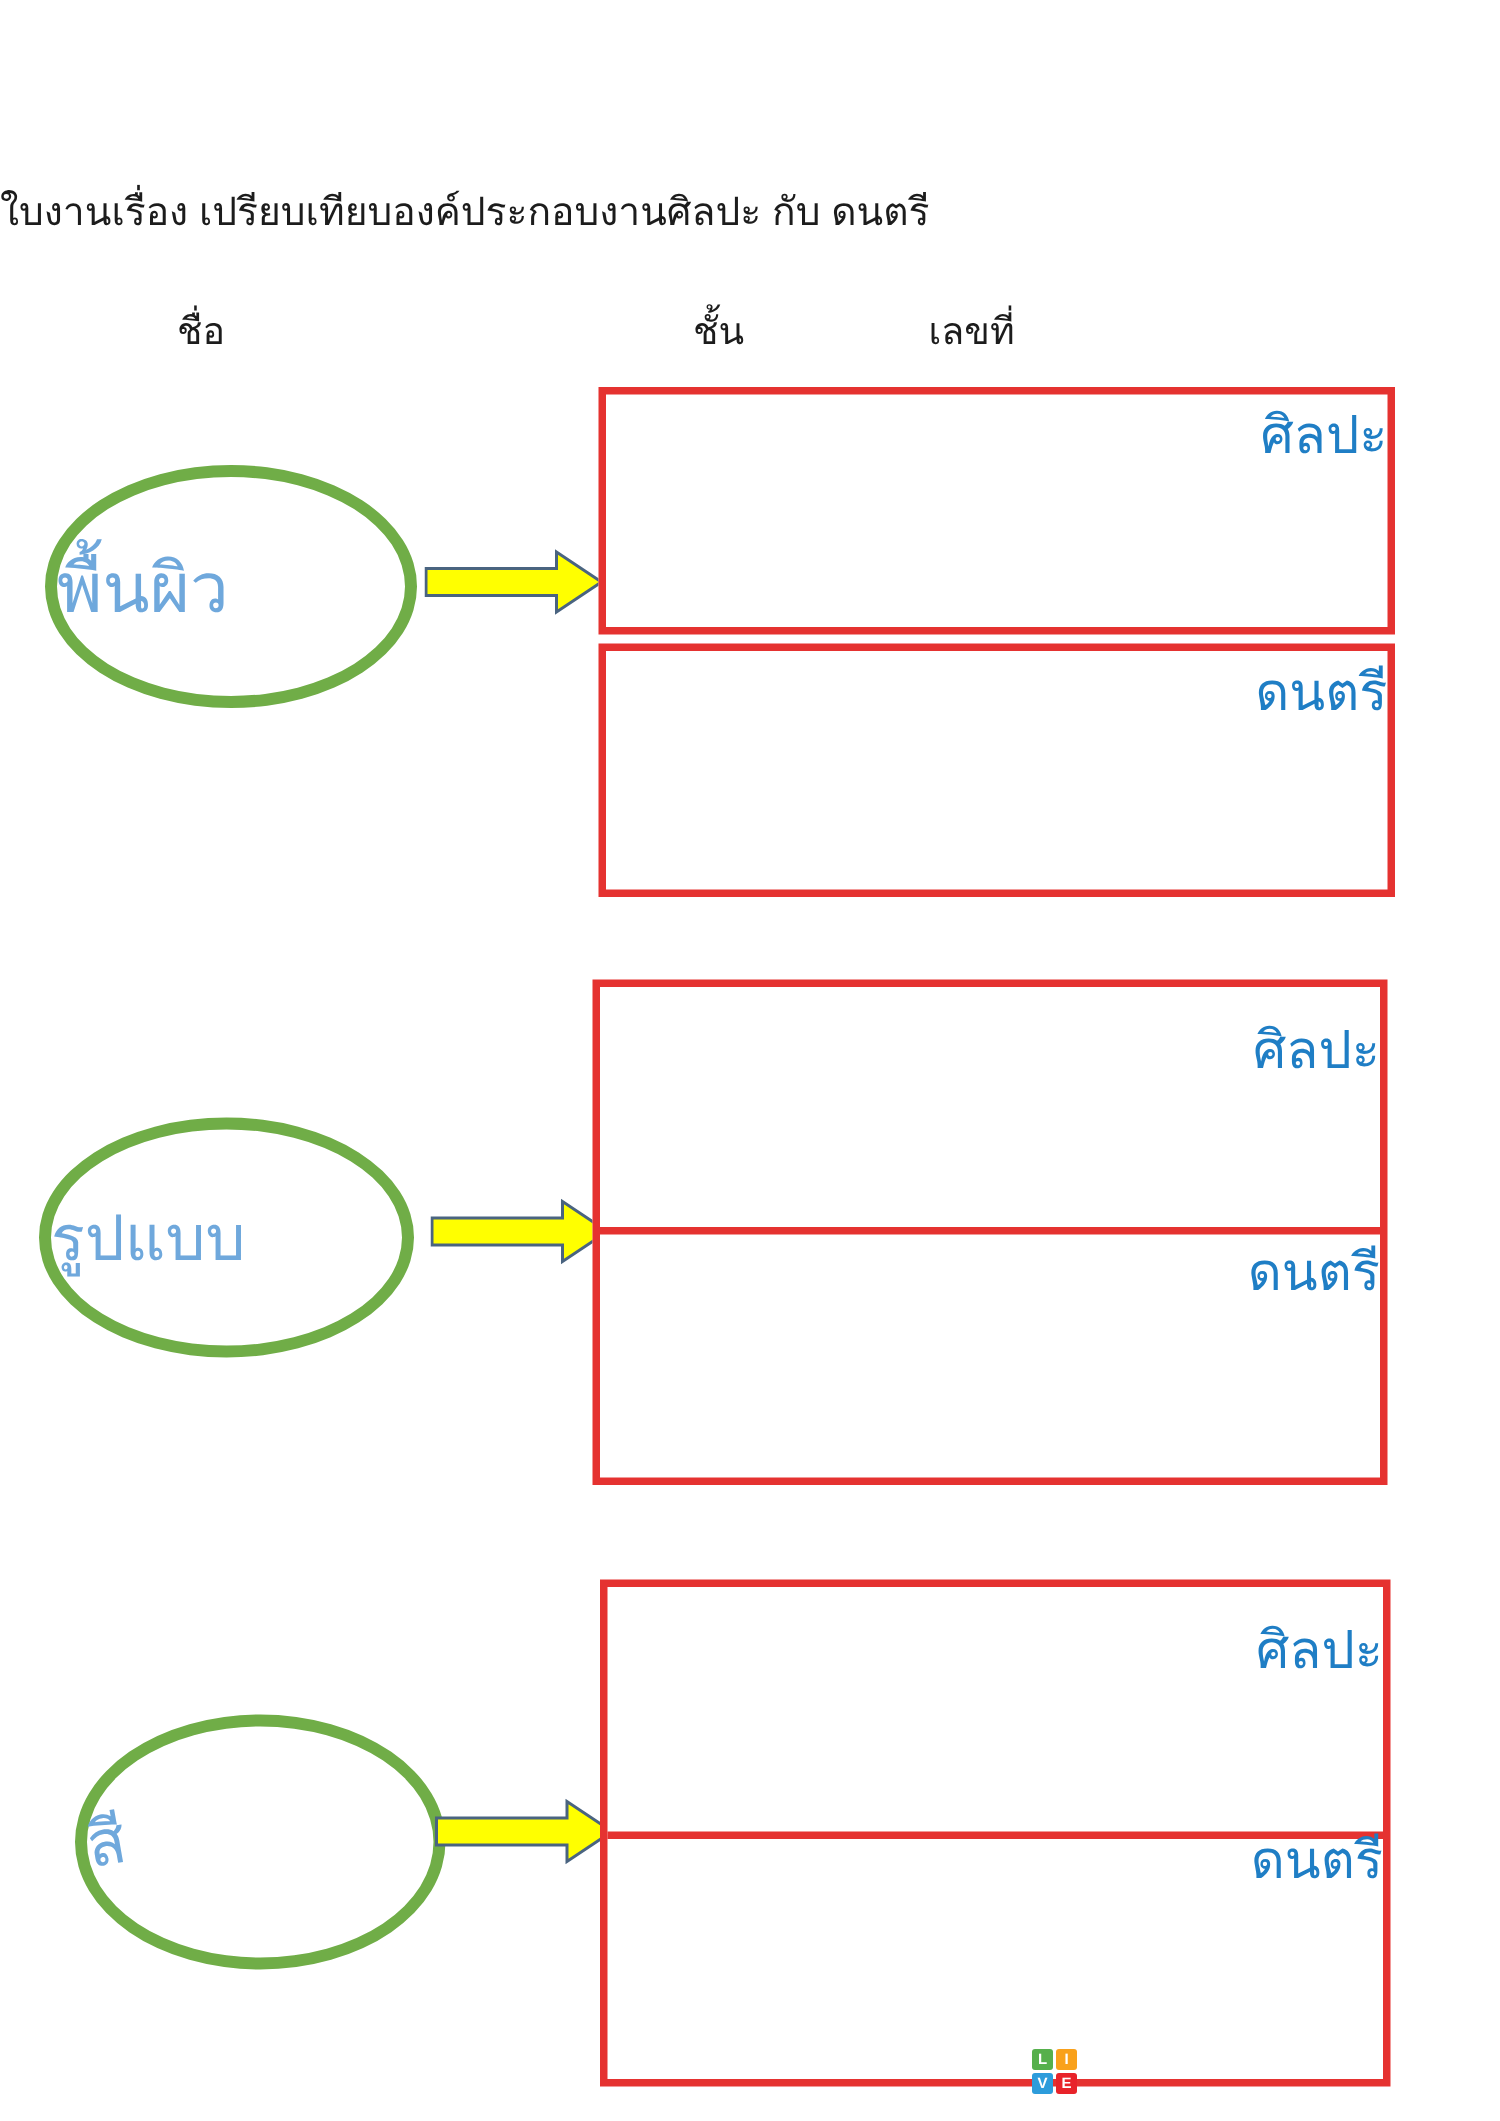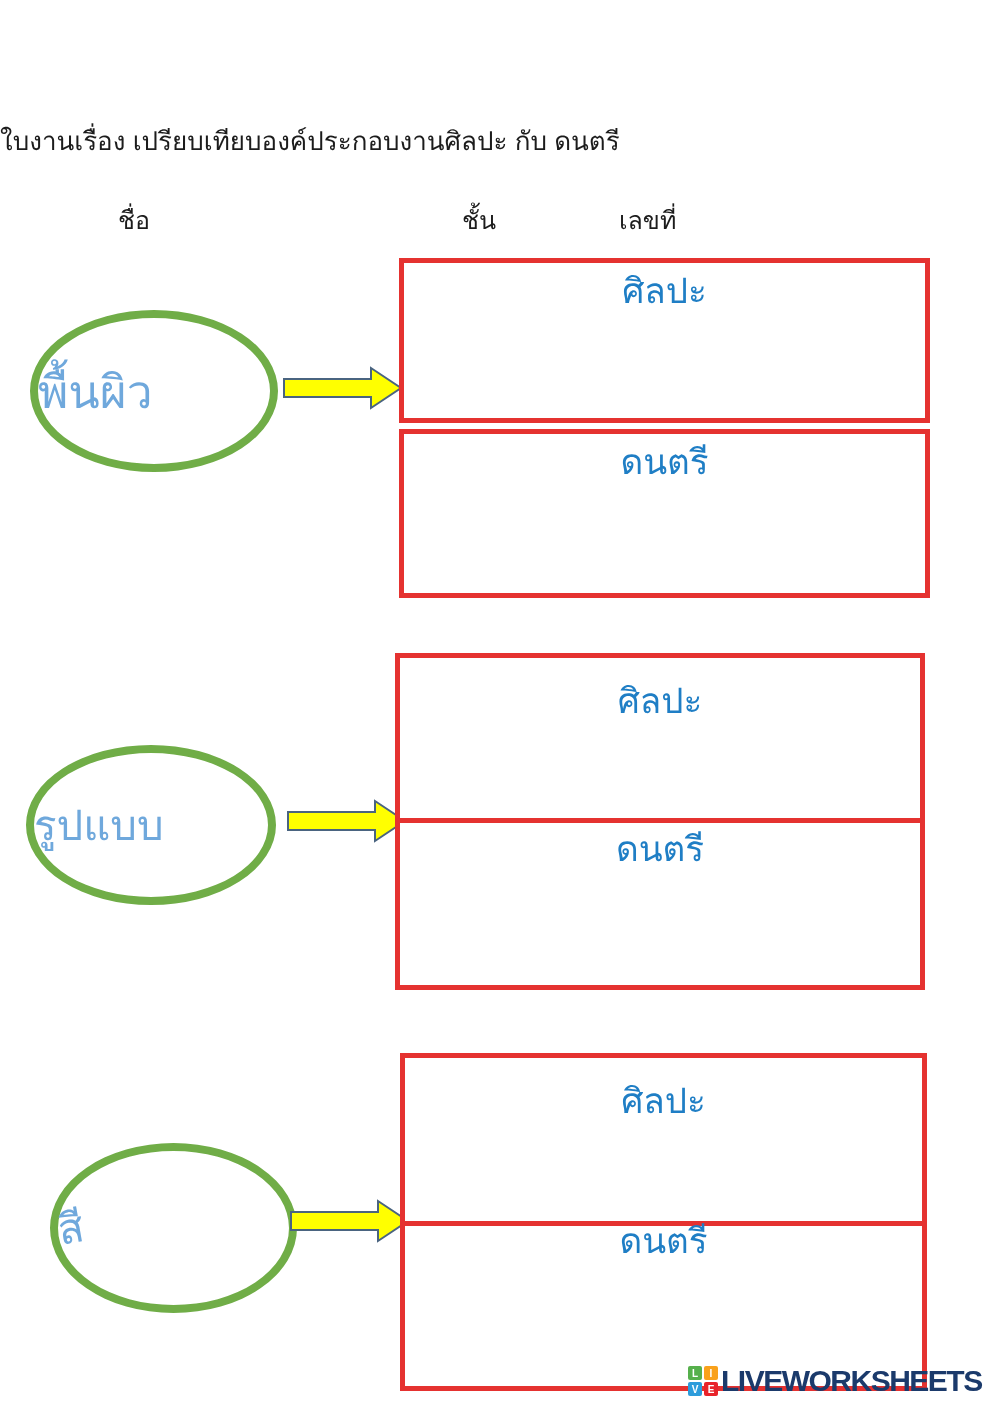--- a/index.html
+++ b/index.html
@@ -24,21 +24,21 @@
   .hdr-number{left:573px;margin-left:46px;}
 
   
   .rect{
     position:absolute;
     border:5px solid #e53230;
     box-sizing:border-box;
     background:#ffffff;
   }
   .cell-label{
-    text-align:center;
+    text-align:right;
     font-size:35px;
     color:#1f7ec5;
     line-height:1.1;
   }
   .cell{width:100%;box-sizing:border-box;}
   .divider{
     width:100%;height:5px;background:#e53230;
   }
   
   .box1a{left:399px;top:258px;width:531px;height:165px;}
@@ -166,16 +166,15 @@
     </div>
   </div>
 
   <div class="logo">
     <div class="logo-grid">
       <span class="logo-sq sq0">L</span>
       <span class="logo-sq sq1">I</span>
       <span class="logo-sq sq2">V</span>
       <span class="logo-sq sq3">E</span>
     </div>
-    <span class="logo-text">LIVEWORKSHEETS</span>
   </div>
 
 </div>
 
 </body></html>

